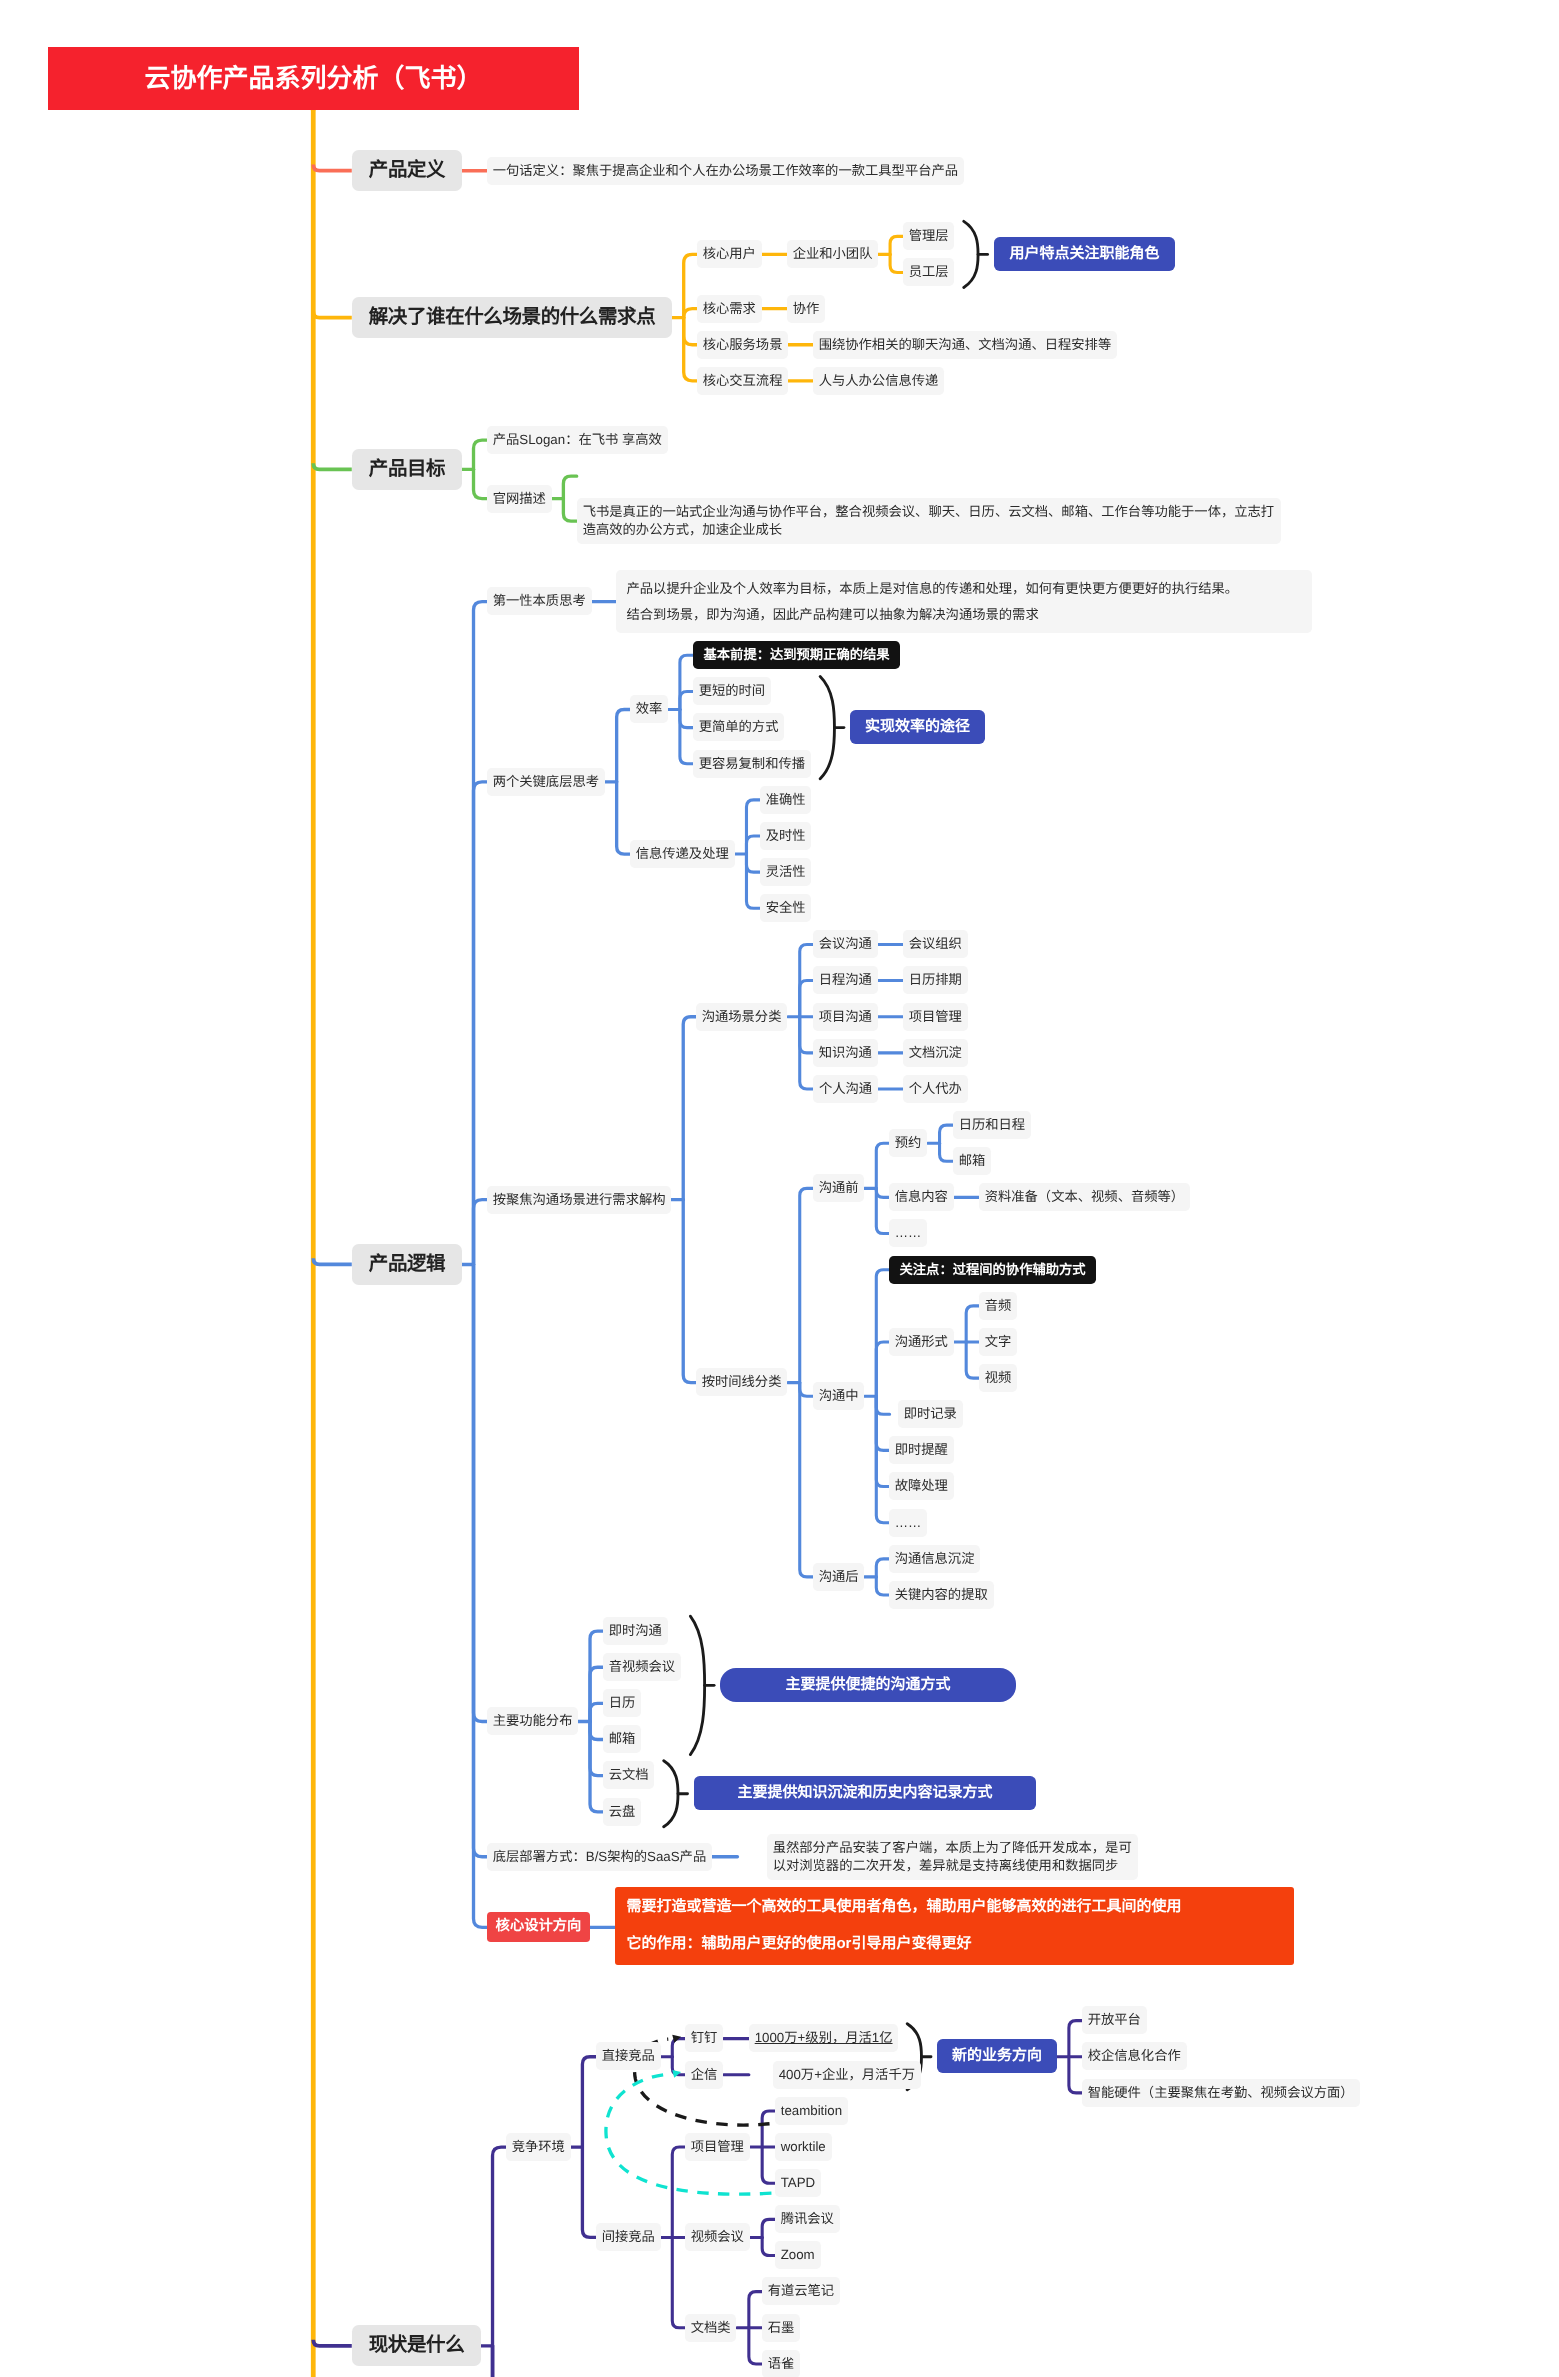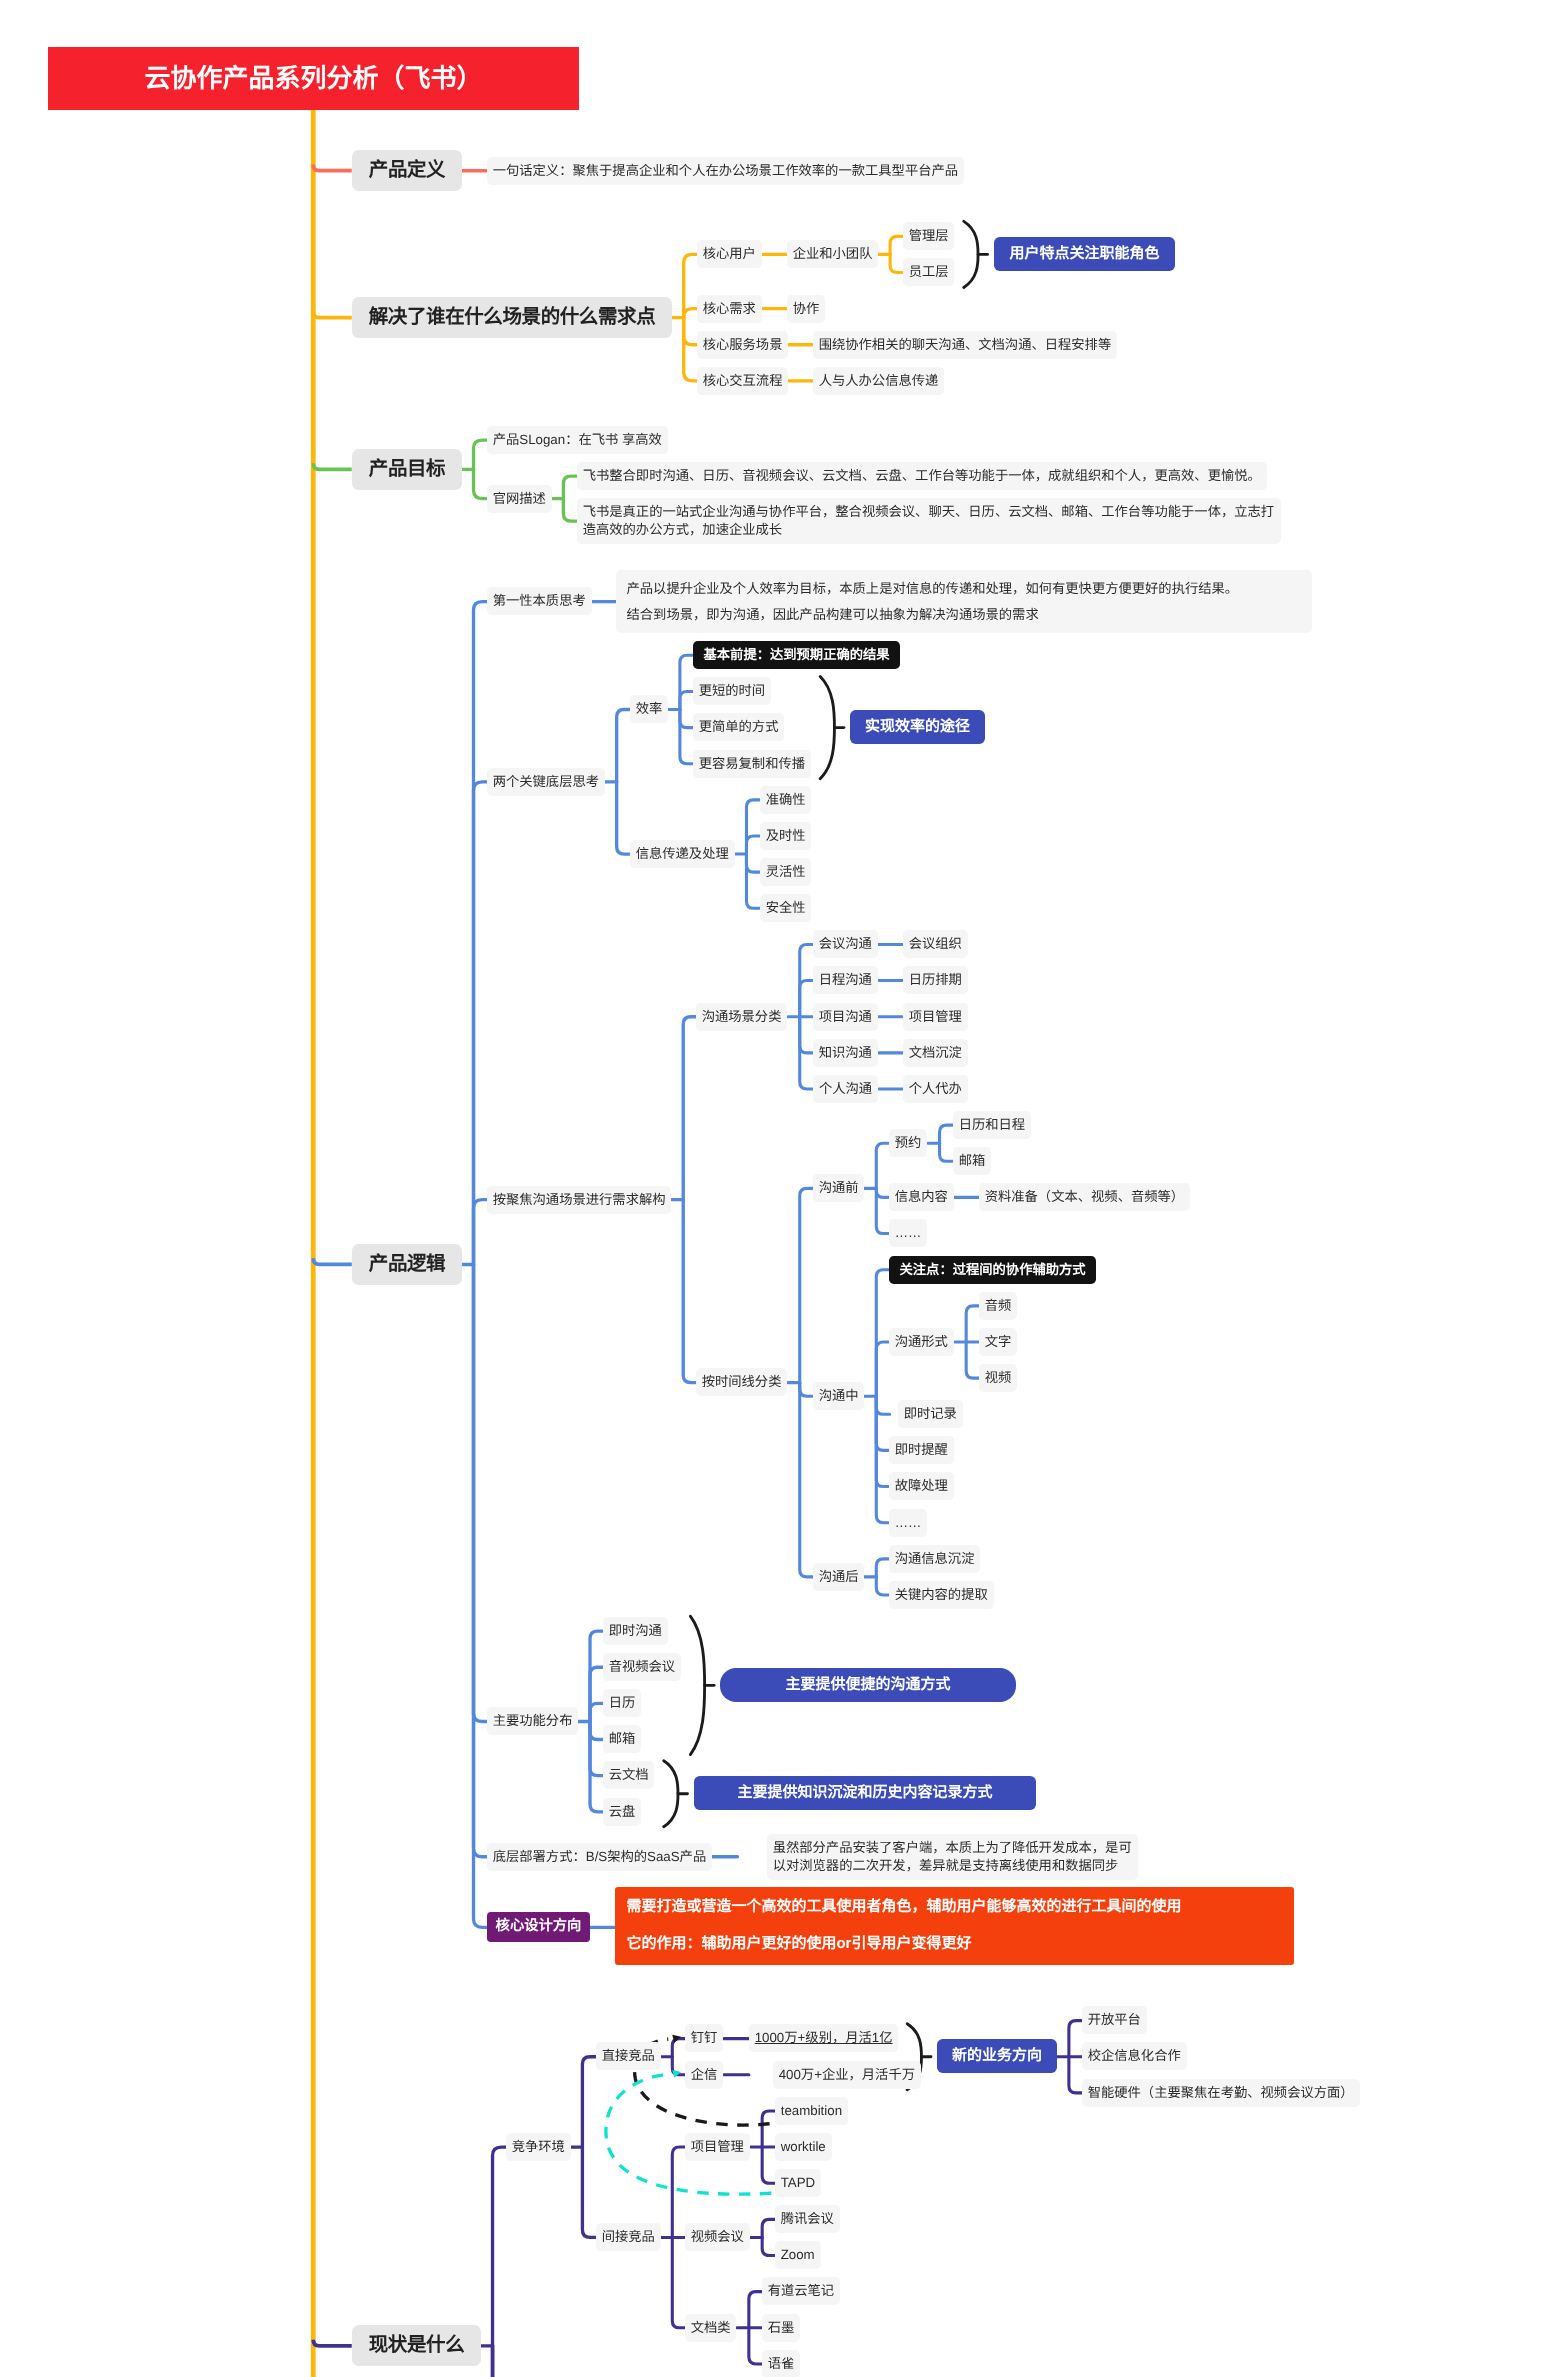--- a/index.html
+++ b/index.html
@@ -9,21 +9,21 @@
 #wires{position:absolute;left:0;top:0;}
 .nd{position:absolute;box-sizing:border-box;white-space:pre;color:#2b2b2b;line-height:1.38;}
 .nd.root{background:#f5222d;color:#fff;font-weight:700;font-size:26px;text-align:center;}
 .nd.l1{background:#e6e6e6;color:#222;font-weight:700;font-size:19.5px;letter-spacing:-0.4px;border-radius:6.7px;text-align:center;}
 .nd.std{background:#f5f5f5;font-size:13.3px;border-radius:4.8px;}
 .nd.leafbox{background:#f5f5f5;font-size:13.3px;border-radius:4.8px;}
 .nd.leafbox2{background:#f5f5f5;font-size:13.3px;border-radius:4.8px;line-height:1.91;}
 .nd.leafwrap{background:#f5f5f5;font-size:13.3px;border-radius:4.8px;line-height:1.33;}
 .nd.dark{background:#121212;color:#fff;font-weight:700;font-size:13.3px;border-radius:4.8px;}
 .nd.blue{background:#3b4cb8;color:#fff;font-weight:700;font-size:15px;border-radius:5.7px;text-align:center;}
-.nd.redsm{background:#701a75;color:#fff;font-weight:700;font-size:14.3px;border-radius:3.8px;text-align:center;}
+.nd.redsm{background:#ef4444;color:#fff;font-weight:700;font-size:14.3px;border-radius:3.8px;text-align:center;}
 .nd.redbig{background:#f4400d;color:#fff;font-weight:700;font-size:15px;border-radius:2.9px;line-height:2.45;}
 </style>
 </head>
 <body>
 
 <div id="root">
 <svg id="wires" width="1560" height="3325" viewBox="0 0 3280 6992">
       <path d="M658.5 232V6558" fill="none" stroke="#feb60b" stroke-width="10" stroke-linecap="round" stroke-linejoin="round"></path>
       <path d="M658.5 346Q658.5 359 671.5 359H739.5" fill="none" stroke="#fa6e57" stroke-width="8" stroke-linecap="butt" stroke-linejoin="round"></path>
       <path d="M658.5 655Q658.5 668 671.5 668H739.5" fill="none" stroke="#feb60b" stroke-width="8" stroke-linecap="butt" stroke-linejoin="round"></path>
@@ -230,21 +230,20 @@
     <div class="nd std" style="padding: 4.8px 5.7px; left: 903px; top: 258px; width: 51px; white-space: pre;">员工层</div>
     <div class="nd std" style="padding: 4.8px 5.7px; left: 697px; top: 295px; width: 65px; white-space: pre;">核心需求</div>
     <div class="nd std" style="padding: 4.8px 5.7px; left: 787px; top: 295px; width: 38px; white-space: pre;">协作</div>
     <div class="nd std" style="padding: 4.8px 5.7px; left: 697px; top: 331px; width: 91px; white-space: pre;">核心服务场景</div>
     <div class="nd std" style="padding: 4.8px 5.7px; left: 813px; top: 331px; width: 304px; white-space: pre;">围绕协作相关的聊天沟通、文档沟通、日程安排等</div>
     <div class="nd std" style="padding: 4.8px 5.7px; left: 697px; top: 367px; width: 91px; white-space: pre;">核心交互流程</div>
     <div class="nd std" style="padding: 4.8px 5.7px; left: 813px; top: 367px; width: 131px; white-space: pre;">人与人办公信息传递</div>
     <div class="nd l1" style="padding: 7.1px 16.6px; left: 352px; top: 449px; width: 110px; white-space: pre;">产品目标</div>
     <div class="nd leafbox" style="padding: 4.8px 5.7px; left: 487px; top: 426px; width: 181px; white-space: pre;">产品SLogan：在飞书 享高效</div>
     <div class="nd std" style="padding: 4.8px 5.7px; left: 487px; top: 485px; width: 65px; white-space: pre;">官网描述</div>
-    <div class="nd leafbox" style="padding: 4.8px 5.7px; left: 577px; top: 462px; width: 690px; white-space: pre;">飞书整合即时沟通、日历、音视频会议、云文档、云盘、工作台等功能于一体，成就组织和个人，更高效、更愉悦。</div>
     <div class="nd leafwrap" style="padding: 5.2px 5.7px; left: 577px; top: 498px; width: 704px; white-space: pre;">飞书是真正的一站式企业沟通与协作平台，整合视频会议、聊天、日历、云文档、邮箱、工作台等功能于一体，立志打
 造高效的办公方式，加速企业成长</div>
     <div class="nd l1" style="padding: 7.1px 16.6px; left: 352px; top: 1244px; width: 110px; white-space: pre;">产品逻辑</div>
     <div class="nd std" style="padding: 4.8px 5.7px; left: 487px; top: 587px; width: 105px; white-space: pre;">第一性本质思考</div>
     <div class="nd leafbox2" style="padding: 6.2px 10.5px; left: 616px; top: 570px; width: 696px; white-space: pre;">产品以提升企业及个人效率为目标，本质上是对信息的传递和处理，如何有更快更方便更好的执行结果。
 结合到场景，即为沟通，因此产品构建可以抽象为解决沟通场景的需求</div>
     <div class="nd std" style="padding: 4.8px 5.7px; left: 487px; top: 768px; width: 118px; white-space: pre;">两个关键底层思考</div>
     <div class="nd std" style="padding: 4.8px 5.7px; left: 630px; top: 695px; width: 38px; white-space: pre;">效率</div>
     <div class="nd dark" style="padding: 4.8px 10.5px; left: 693px; top: 641px; width: 207px; white-space: pre;">基本前提：达到预期正确的结果</div>
     <div class="nd std" style="padding: 4.8px 5.7px; left: 693px; top: 677px; width: 78px; white-space: pre;">更短的时间</div>

